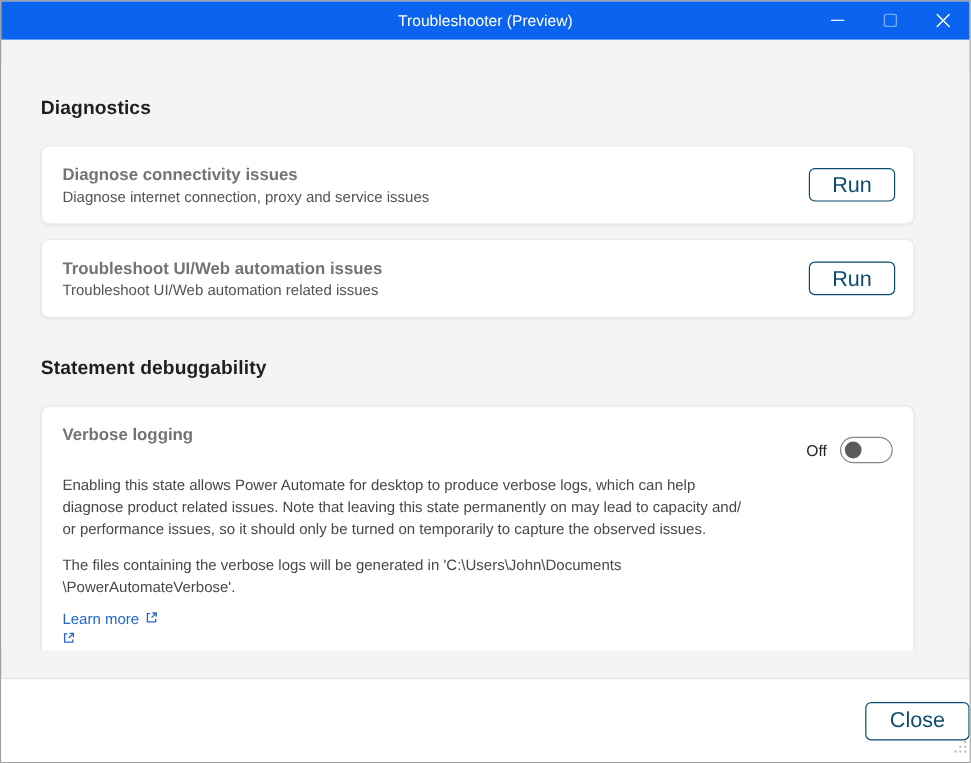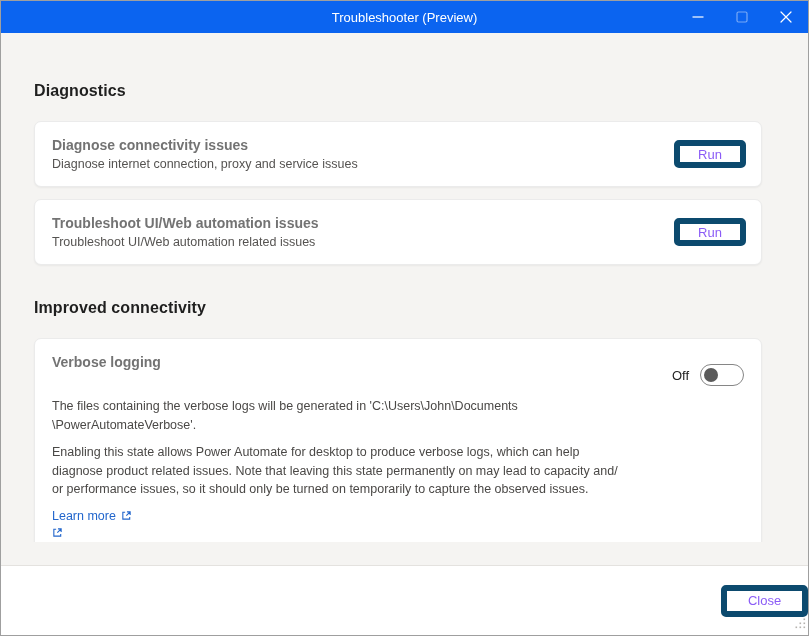--- a/index.html
+++ b/index.html
@@ -65,23 +65,23 @@
   .card-title {
     font-size: 14px; font-weight: 700; color: #737373;
     margin-bottom: 4px;
   }
   .card-desc {
     font-size: 12.5px; color: #555351;
   }
   .btn {
     font-family: "Liberation Sans", sans-serif;
     background: #ffffff;
-    border: 6px solid #0c4a6e;
+    border: 1px solid #0c4a6e;
     border-radius: 5px;
-    font-size: 13px; color: #8b5cf6;
+    font-size: 18px; color: #0c4a6e;
     cursor: pointer;
     display: inline-flex; align-items: center; justify-content: center;
   }
   .run-btn { width: 72px; height: 28px; }
   
   .verbose-card { padding: 15px 17px 17px 17px; }
   .verbose-head {
     display: flex; align-items: flex-start; justify-content: space-between;
   }
   .toggle-wrap { display: flex; align-items: center; gap: 11px; margin-top: 10px; }
@@ -174,38 +174,38 @@
     </div>
 
     <div class="card run-card">
       <div>
         <div class="card-title">Troubleshoot UI/Web automation issues</div>
         <div class="card-desc">Troubleshoot UI/Web automation related issues</div>
       </div>
       <button class="btn run-btn">Run</button>
     </div>
 
-    <div class="section-heading second">Improved connectivity</div>
+    <div class="section-heading second">Statement debuggability</div>
 
     <div class="card verbose-card">
       <div class="verbose-head">
         <div class="card-title">Verbose logging</div>
         <div class="toggle-wrap">
           <span class="toggle-label">Off</span>
           <div class="toggle" role="switch" aria-checked="false">
             <div class="knob"></div>
           </div>
         </div>
       </div>
 
-      <div class="para second">The files containing the verbose logs will be generated in 'C:\Users\John\Documents
-\PowerAutomateVerbose'.</div>
       <div class="para">Enabling this state allows Power Automate for desktop to produce verbose logs, which can help
 diagnose product related issues. Note that leaving this state permanently on may lead to capacity and/
 or performance issues, so it should only be turned on temporarily to capture the observed issues.</div>
+      <div class="para second">The files containing the verbose logs will be generated in 'C:\Users\John\Documents
+\PowerAutomateVerbose'.</div>
 
       <div class="links">
         <div class="link-row">
           <a class="link">Learn more</a>
           <span class="ext-icon">
             <svg width="11" height="11" viewBox="0 0 12 12">
                 <path d="M4.5 2.5 H2 V10 H9.5 V7.5" fill="none" stroke="#2266cc" stroke-width="1.2"></path>
                 <path d="M6.5 2 H10 V5.5 M10 2 L5.8 6.2" fill="none" stroke="#2266cc" stroke-width="1.2"></path>
               </svg>
           </span>

